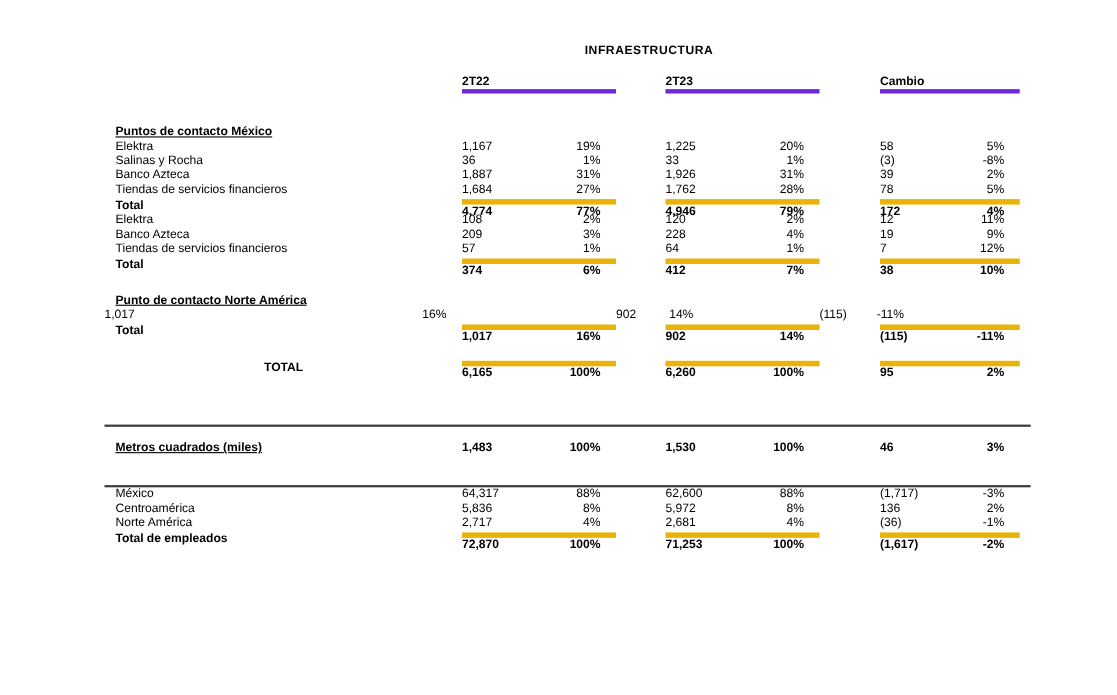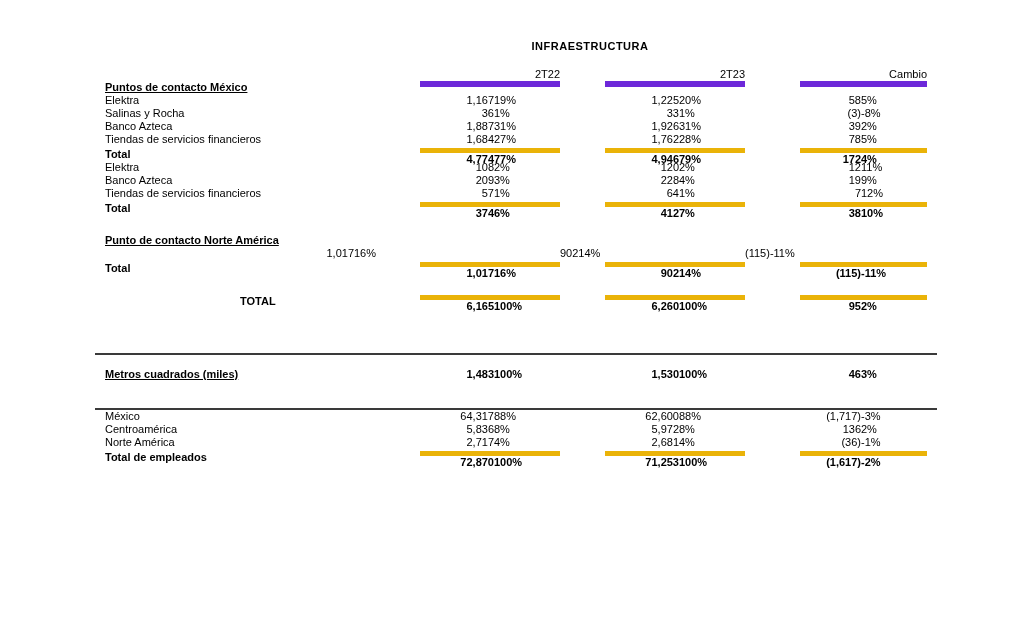--- a/index.html
+++ b/index.html
@@ -14,46 +14,46 @@
   }
   .content { position:absolute; top:68px; left:95px; width:832px; }
 
   .row {
     display:grid;
     grid-template-columns:325px 140px 45px 140px 55px 127px;
     height:13px; line-height:13px;
   }
   .cell.label { padding-left:10px; white-space:nowrap; overflow:visible; }
   .grp { display:flex; }
-  .grp .v { flex:1 1 auto; text-align:right; white-space:nowrap; }
-  .grp .p { flex:0 0 auto; width:52px; padding-right:14px; white-space:nowrap; }
+  .grp .v { flex:1 1 auto; text-align:left; white-space:nowrap; }
+  .grp .p { flex:0 0 auto; width:52px; padding-right:14px; text-align:right; white-space:nowrap; }
 
   
   .row.hdr .grp {
-    border-bottom:6px solid #6d28d9; font-weight:normal; justify-content:flex-end;
+    border-bottom:4px solid #6d28d9; font-weight:bold; justify-content:flex-start;
   }
 
   
   .sec-header {
     font-weight:bold; text-decoration:underline; padding-left:10px;
     height:13px; line-height:13px; white-space:nowrap;
   }
 
   
   .row.total { font-weight:bold; }
   .row.total .grp { border-top:5px solid #eab308; }
   .row.mt { margin-top:2px; }
   .row.indent .cell.label { padding-left:145px; }
 
   
   .row.bold { font-weight:bold; }
   .row.label-underline .cell.label { text-decoration:underline; }
 
   
-  .gap17 { margin-top:0; }
+  .gap17 { margin-top:33px; }
   .gap19 { margin-top:19px; }
   .mt13 { margin-top:13px; }
   .mt20 { margin-top:20px; }
 
   
   .rule { border-top:2px solid #3a3a3a; width:842px; height:0; }
   .rule1 { margin-top:45px; }
   .rule2 { margin-top:27px; }
 </style>
 </head>

